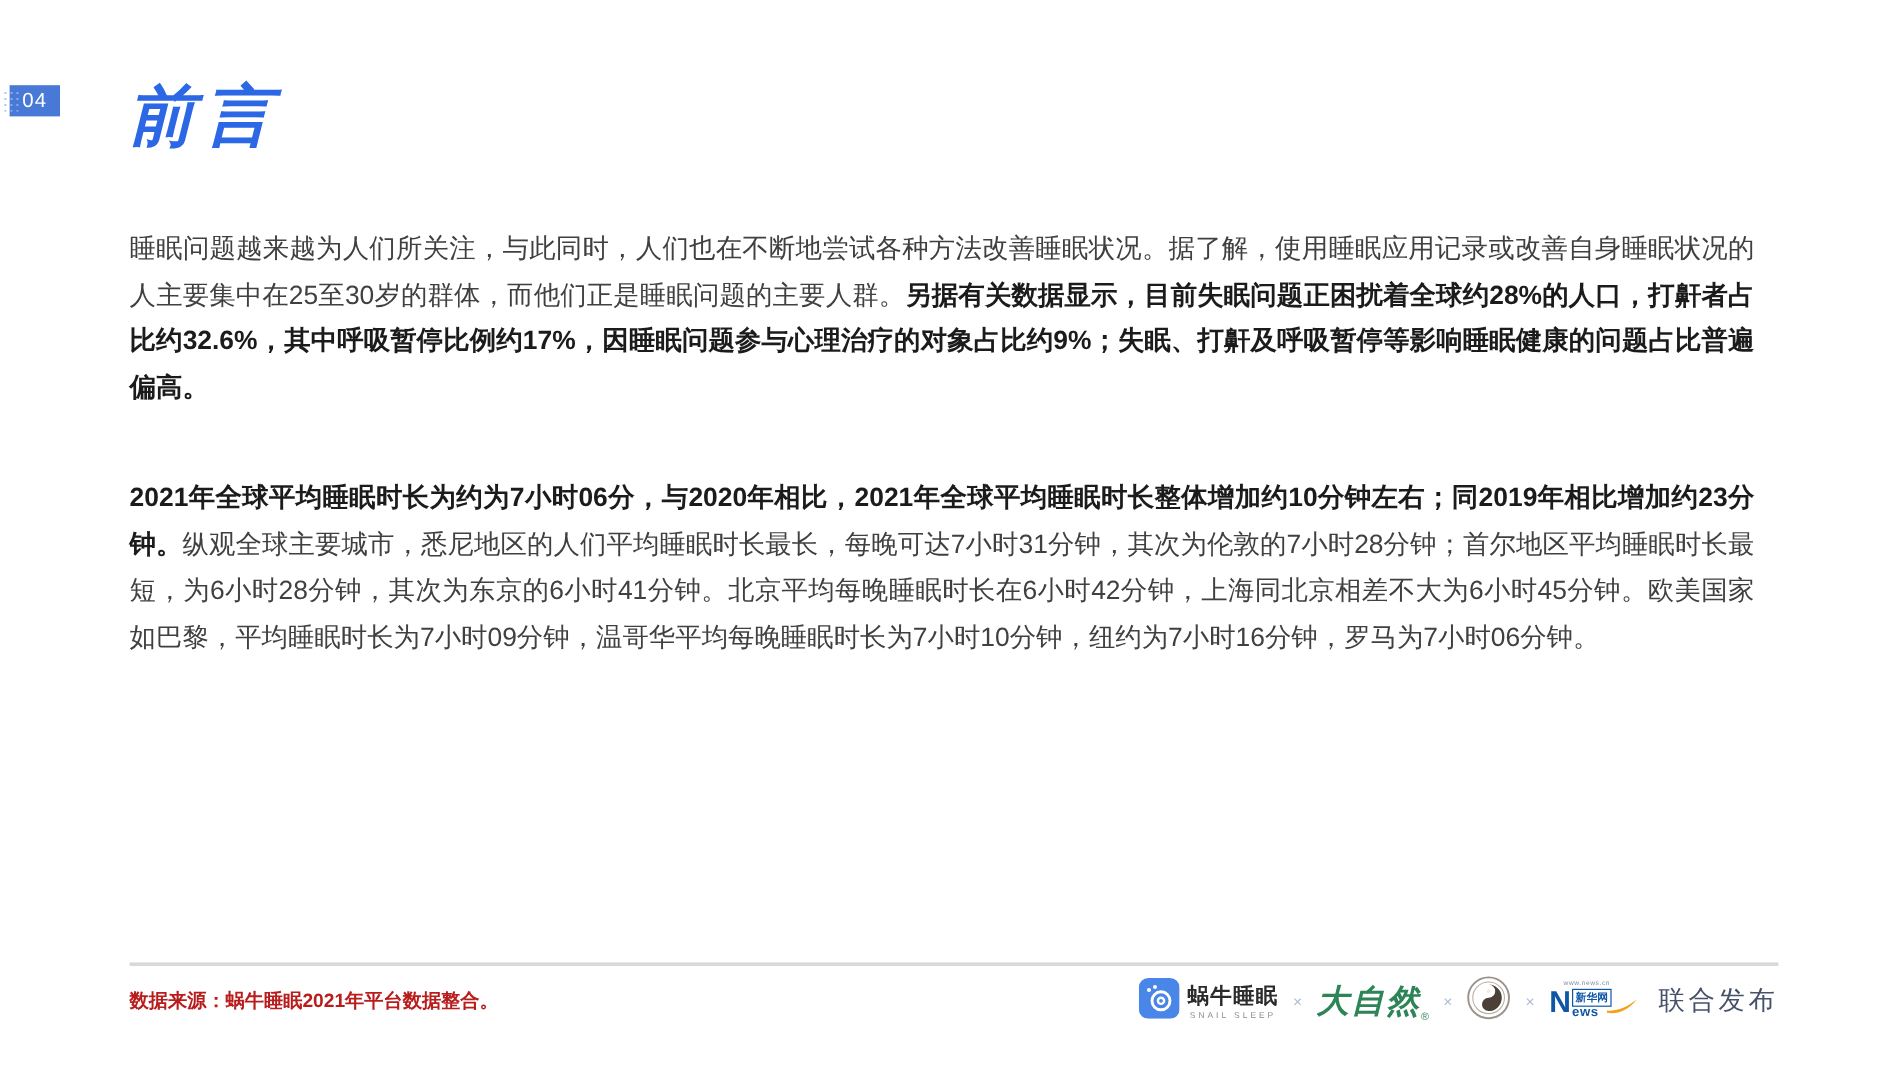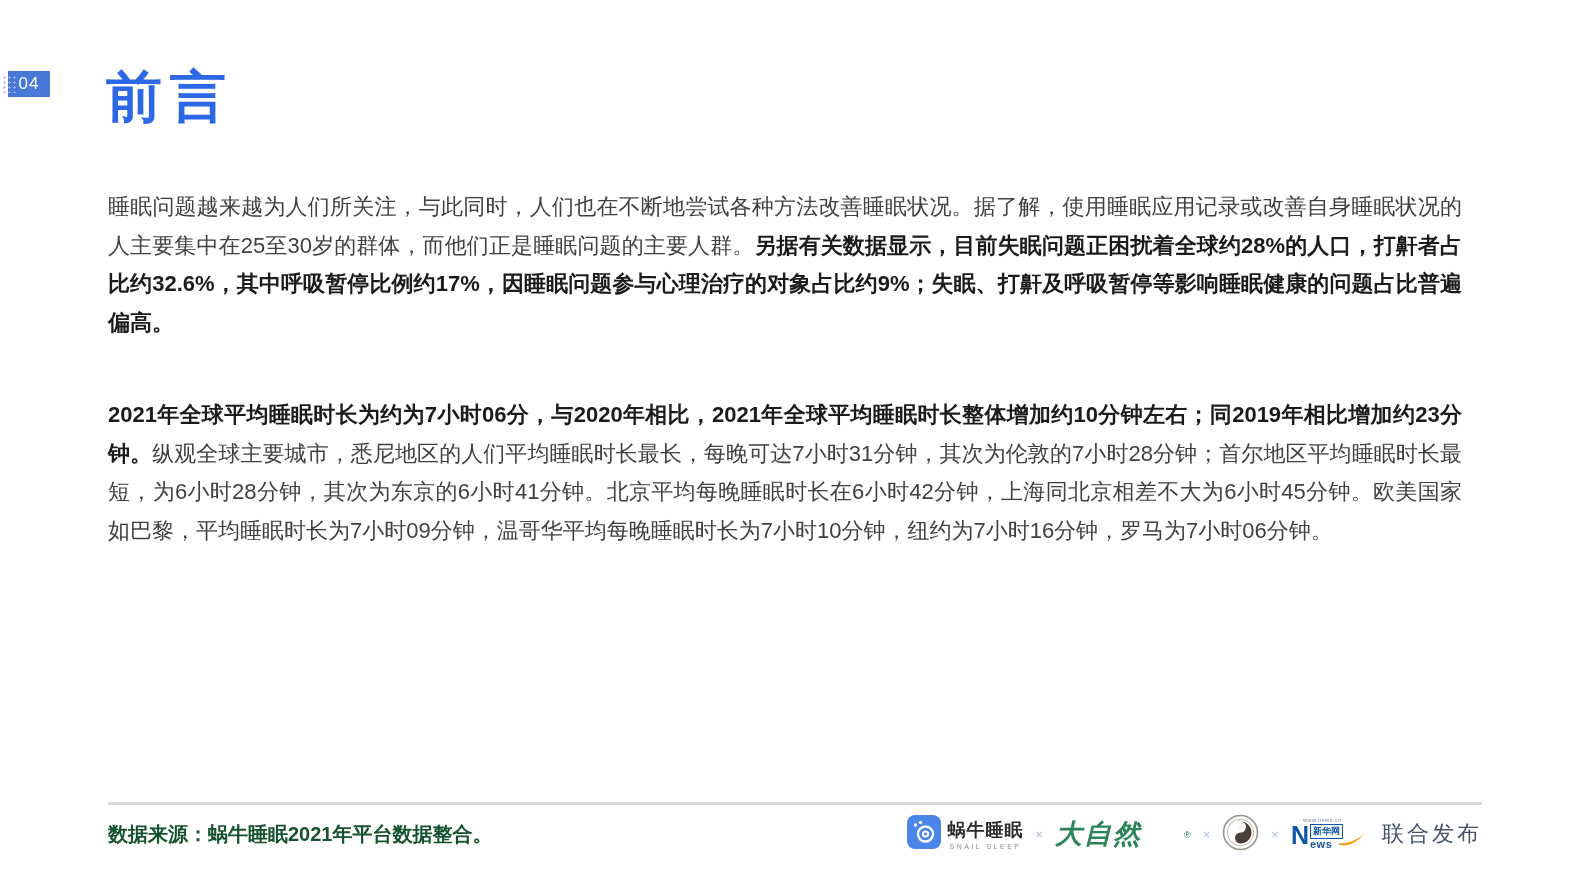--- a/index.html
+++ b/index.html
@@ -29,20 +29,21 @@
     background-image:radial-gradient(#9db7ea 1px, transparent 1.2px);
     background-size:5px 5px;
     opacity:.8;
   }
   
   .page-title {
     position:absolute; left:106px; top:60px;
     font-size:56px; font-weight:bold;
     color:#2c68e6;
     letter-spacing:8px;
+    font-style:italic;
   }
   
   .content {
     position:absolute; left:108px; top:188px; width:1354px;
     font-size:22px;
     color:#404040;
   }
   .content p {
     text-align:justify;
     line-height:1.76;
@@ -54,33 +55,33 @@
     position:absolute; left:108px; top:802px;
     width:1374px; height:3px;
     background:#d9d9d9;
   }
   
   .footer {
     position:absolute; left:108px; top:812px; width:1374px; height:44px;
     display:flex; align-items:center; justify-content:space-between;
   }
   .source-note {
-    font-size:20px;
-    color:#14532d;
+    font-size:16px;
+    color:#b91c1c;
     font-weight:bold;
   }
   .partners { display:flex; align-items:center; gap:11px; }
   .x-sep { color:#a9bcd8; font-size:13px; margin:0 1px; }
   
   .snail-logo { display:flex; align-items:center; gap:7px; }
   .snail-text { display:flex; flex-direction:column; align-items:center; }
   .snail-name { font-size:18px; font-weight:bold; color:#2b2b2b; letter-spacing:1px; }
   .snail-sub { font-size:7px; color:#8a8a8a; letter-spacing:2.5px; margin-top:1px; }
   
-  .nature-logo { display:flex; align-items:center;gap:42px; }
+  .nature-logo { display:flex; align-items:flex-end; }
   .nature-name { font-size:27px; font-weight:bold; color:#2c8457; letter-spacing:2px; font-style:italic; }
   .nature-reg { font-size:9px; color:#2c8457; margin-top:1px; }
   
   .seal-logo { display:flex; align-items:center; }
   
   .xinhua-logo { display:flex; flex-direction:column; align-items:flex-start; line-height:1; }
   .xh-url { font-size:5.5px; color:#7d8ca3; letter-spacing:.5px; margin-left:12px; margin-bottom:1px; }
   .xh-row { display:flex; align-items:flex-start; }
   .xh-n { font-size:25px; font-weight:bold; color:#0f57a6; line-height:.9; }
   .xh-col { display:flex; flex-direction:column; margin-left:1px; }

